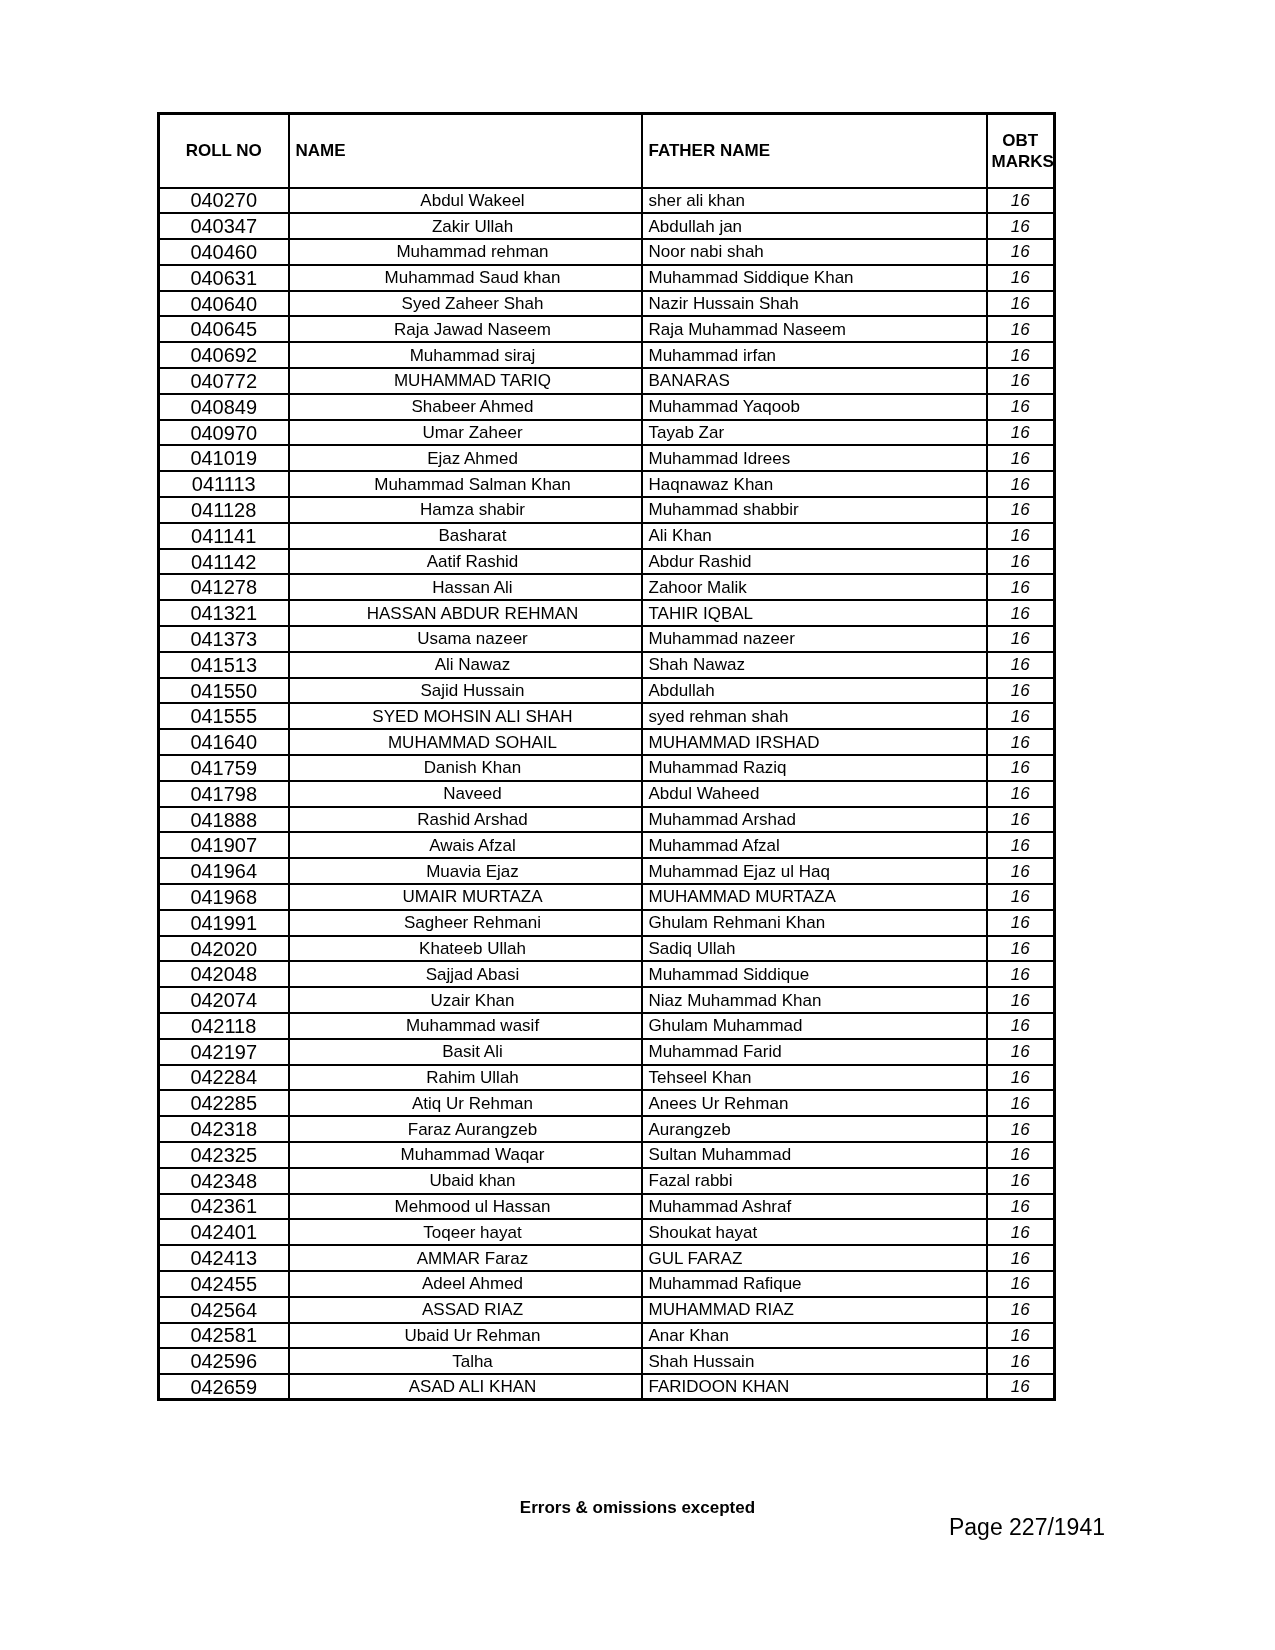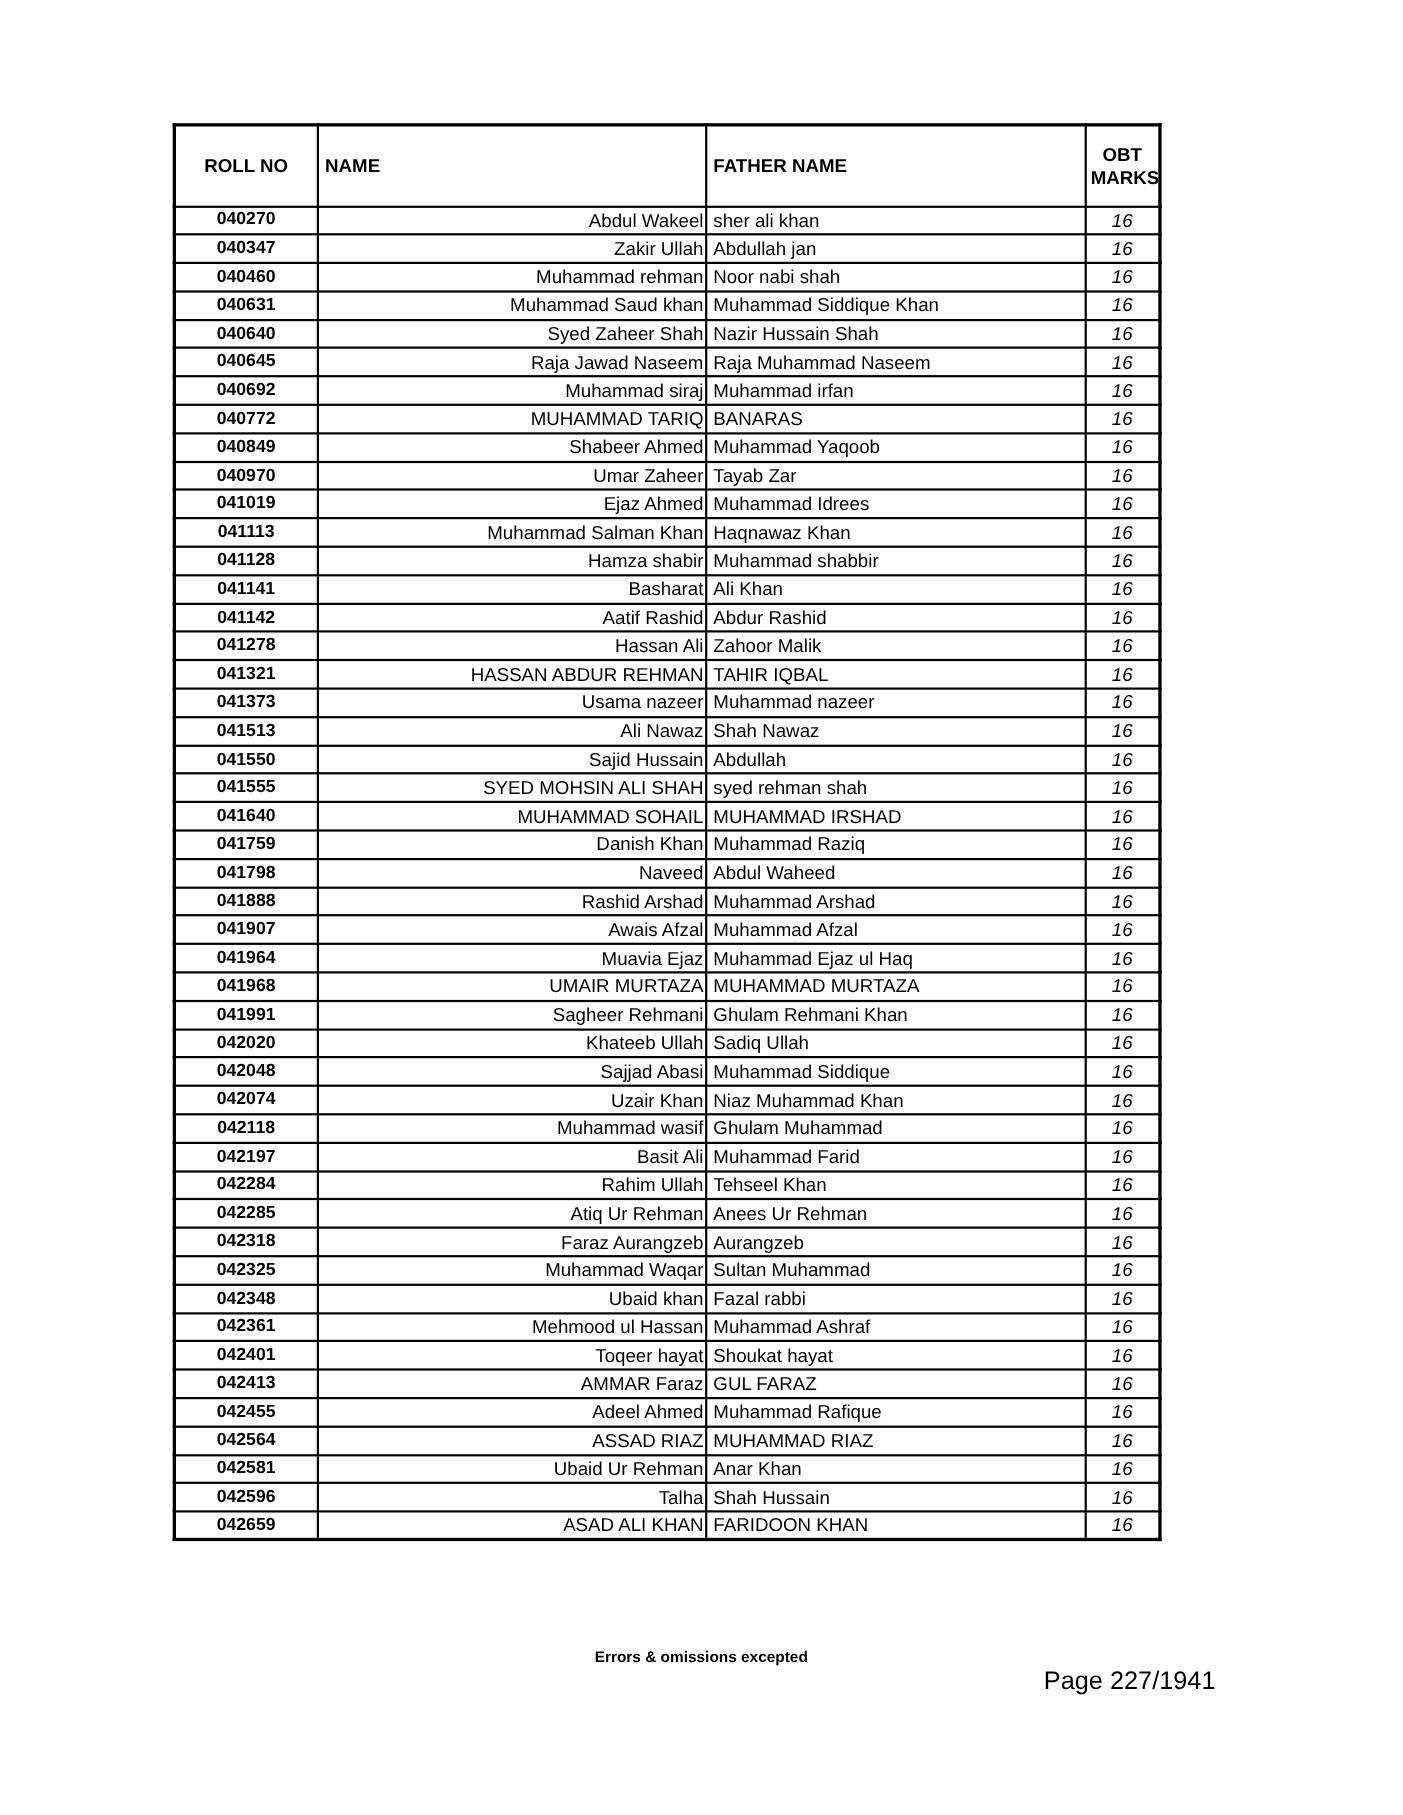--- a/index.html
+++ b/index.html
@@ -36,32 +36,32 @@
   }
   th.col-roll { text-align: center; }
   th.col-name, th.col-father { text-align: left; padding-left: 6px; }
   th.col-marks { text-align: center; padding: 0 4px; line-height: 1.25; }
   tbody td {
     height: 25.8px;
     font-size: 17px;
     white-space: nowrap;
     line-height: 1;
   }
-  td.c-roll  { text-align: center; font-weight: bold; font-size: 16px; }
-  td.c-name  { text-align: right; padding-left: 16px; }
+  td.c-roll  { text-align: center; font-weight: normal; font-size: 20px; }
+  td.c-name  { text-align: center; padding-left: 16px; }
   td.c-father{ text-align: left; padding-left: 6px; margin-left: 25px; }
   td.c-marks { text-align: center; font-style: italic; }
   .footer-note {
     position: absolute;
     left: 0;
     right: 0;
     top: 1498px;
     text-align: center;
     font-weight: bold;
-    font-size: 14px;
+    font-size: 17px;
   }
   .footer-page {
     position: absolute;
     top: 1514px;
     right: 170px;
     font-size: 23px;
     text-align: right;
   }
 </style>
 </head>

